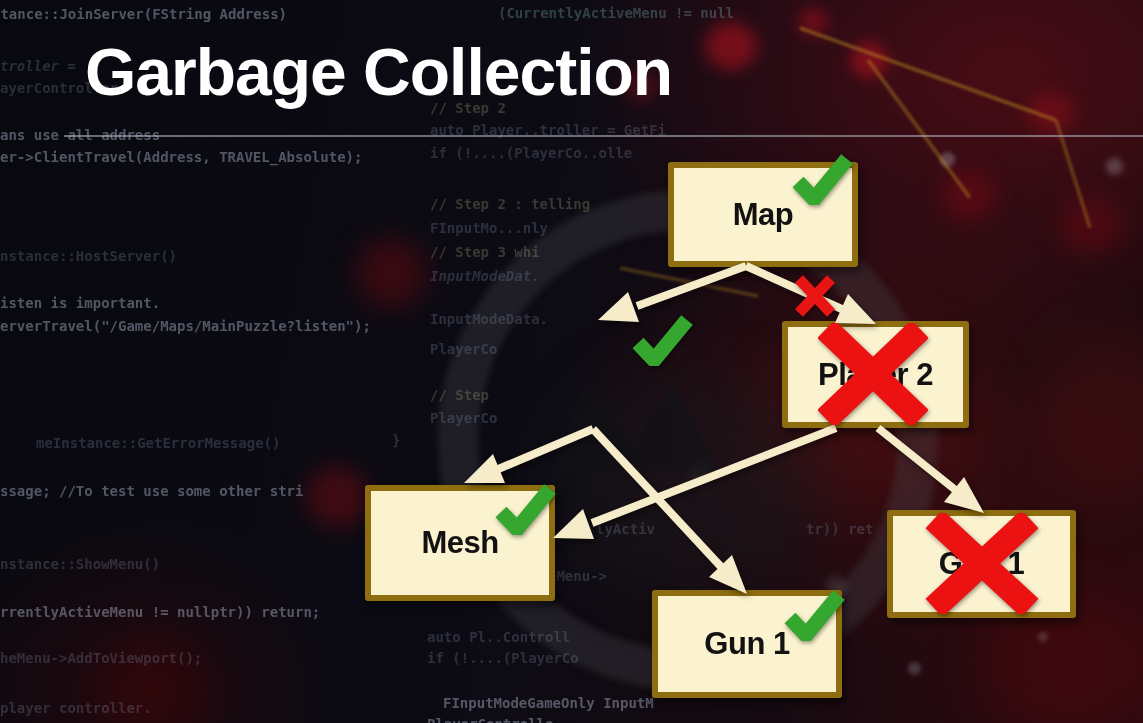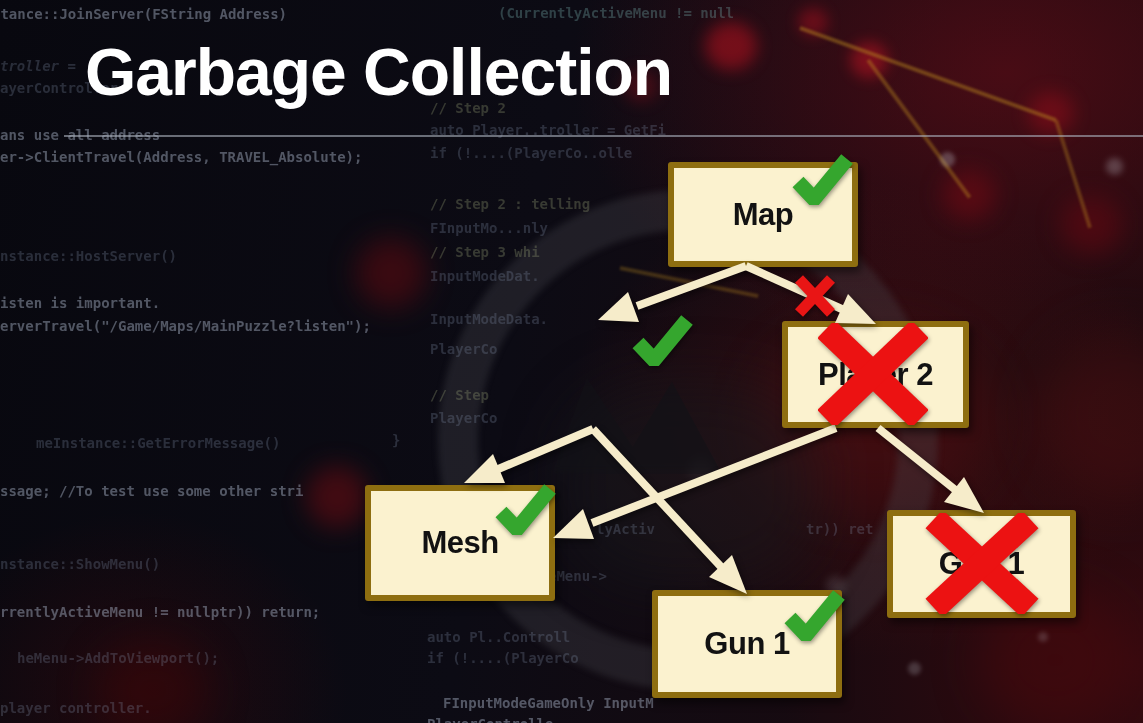--- a/index.html
+++ b/index.html
@@ -117,30 +117,30 @@
       <div class="code-line tone-b" style="left: 0px; top: 127px;">ans use all address</div>
       <div class="code-line tone-b" style="left: 0px; top: 149px;">er-&gt;ClientTravel(Address, TRAVEL_Absolute);</div>
       <div class="code-line tone-a" style="left: 0px; top: 248px;">nstance::HostServer()</div>
       <div class="code-line tone-b" style="left: 0px; top: 295px;">isten is important.</div>
       <div class="code-line tone-b" style="left: 0px; top: 318px;">erverTravel("/Game/Maps/MainPuzzle?listen");</div>
       <div class="code-line tone-a" style="left: 0px; top: 435px; margin-left: 36px;">meInstance::GetErrorMessage()</div>
       <div class="code-line tone-a" style="left: 392px; top: 432px;">}</div>
       <div class="code-line tone-b" style="left: 0px; top: 483px;">ssage; //To test use some other stri</div>
       <div class="code-line tone-a" style="left: 0px; top: 556px;">nstance::ShowMenu()</div>
       <div class="code-line tone-b" style="left: 0px; top: 604px;">rrentlyActiveMenu != nullptr)) return;</div>
-      <div class="code-line tone-a" style="left: 0px; top: 650px; padding-left: 17px;">heMenu-&gt;AddToViewport();</div>
+      <div class="code-line tone-a" style="left: 0px; top: 650px;">heMenu-&gt;AddToViewport();</div>
       <div class="code-line tone-a" style="left: 0px; top: 700px;">player controller.</div>
       <div class="code-line tone-t" style="left: 498px; top: 5px;">(CurrentlyActiveMenu != null</div>
       <div class="code-line tone-g" style="left: 430px; top: 100px;">// Step 2</div>
       <div class="code-line tone-a" style="left: 430px; top: 122px;">auto Player..troller = GetFi</div>
       <div class="code-line tone-a" style="left: 430px; top: 145px;">if (!....(PlayerCo..olle</div>
       <div class="code-line tone-g" style="left: 430px; top: 196px;">// Step 2 : telling</div>
       <div class="code-line tone-a" style="left: 430px; top: 220px;">FInputMo...nly</div>
       <div class="code-line tone-g" style="left: 430px; top: 244px; text-align: right;">// Step 3 whi</div>
-      <div class="code-line tone-a" style="left: 430px; top: 268px;">InputModeDat.</div>
+      <div class="code-line tone-a" style="left: 430px; top: 268px; font-style: italic;">InputModeDat.</div>
       <div class="code-line tone-a" style="left: 430px; top: 291px; margin-top: 20px;">InputModeData.</div>
       <div class="code-line tone-a" style="left: 430px; top: 341px;">PlayerCo</div>
       <div class="code-line tone-g" style="left: 430px; top: 387px;">// Step</div>
       <div class="code-line tone-a" style="left: 430px; top: 410px;">PlayerCo</div>
       <div class="code-line tone-a" style="left: 596px; top: 521px;">lyActiv</div>
       <div class="code-line tone-a" style="left: 806px; top: 521px;">tr)) ret</div>
       <div class="code-line tone-a" style="left: 548px; top: 568px;">eMenu-&gt;</div>
       <div class="code-line tone-a" style="left: 427px; top: 629px;">auto Pl..Controll</div>
       <div class="code-line tone-a" style="left: 427px; top: 650px;">if (!....(PlayerCo</div>
       <div class="code-line tone-b" style="left: 427px; top: 695px; margin-left: 16px;">FInputModeGameOnly InputM</div>

